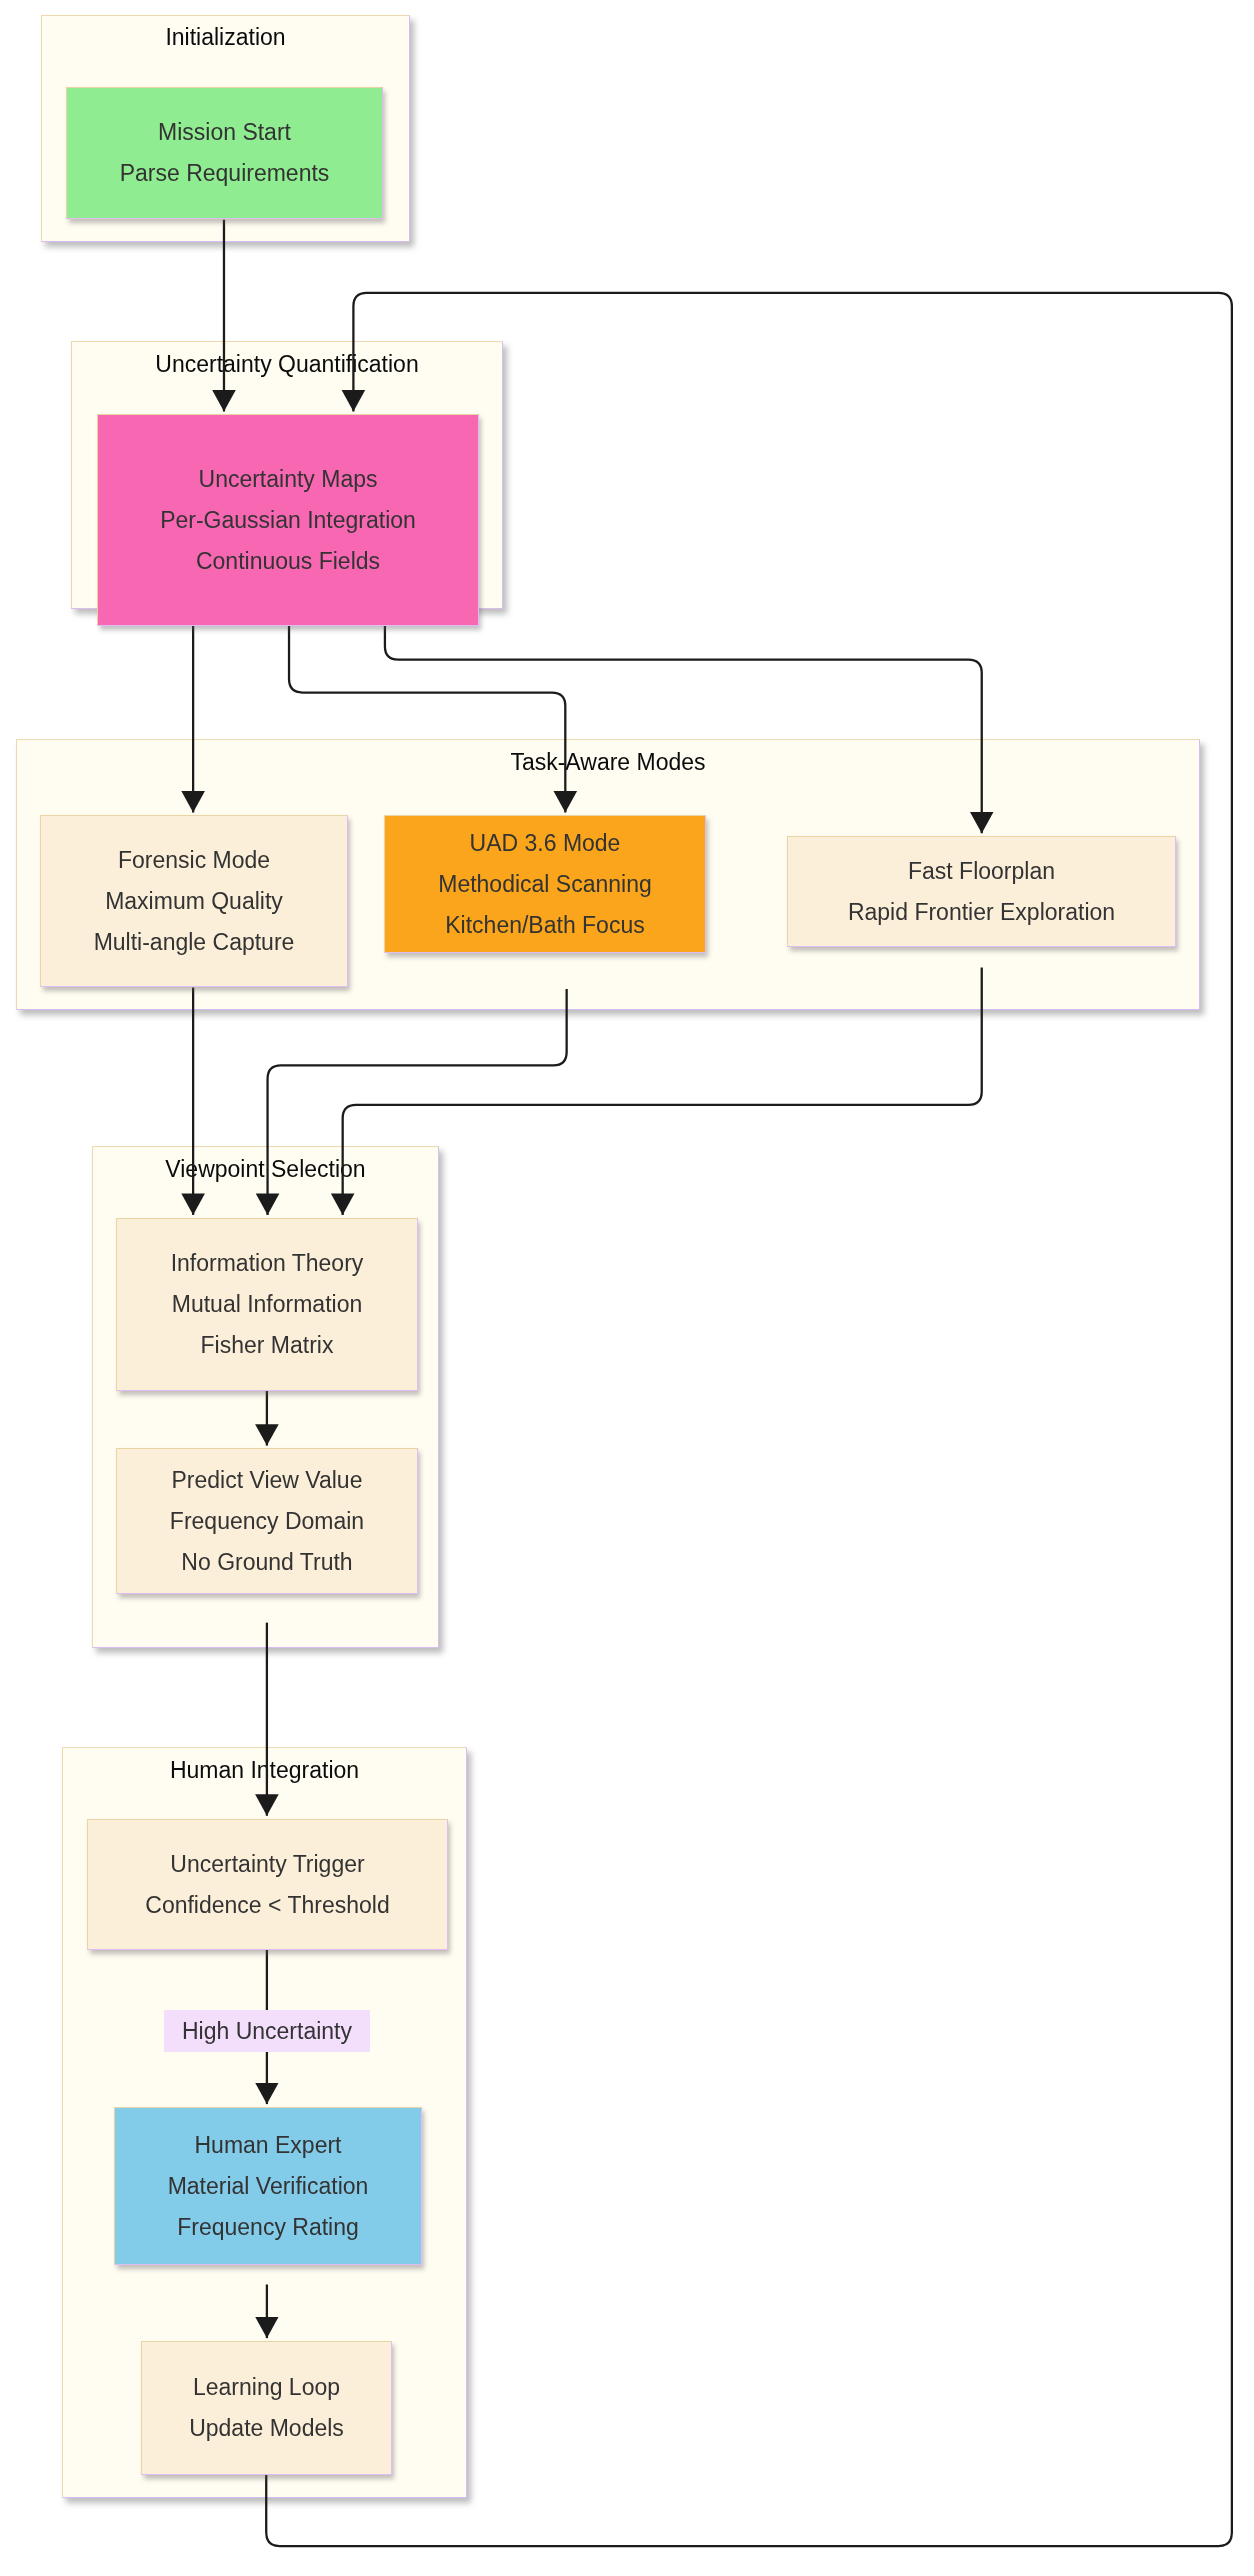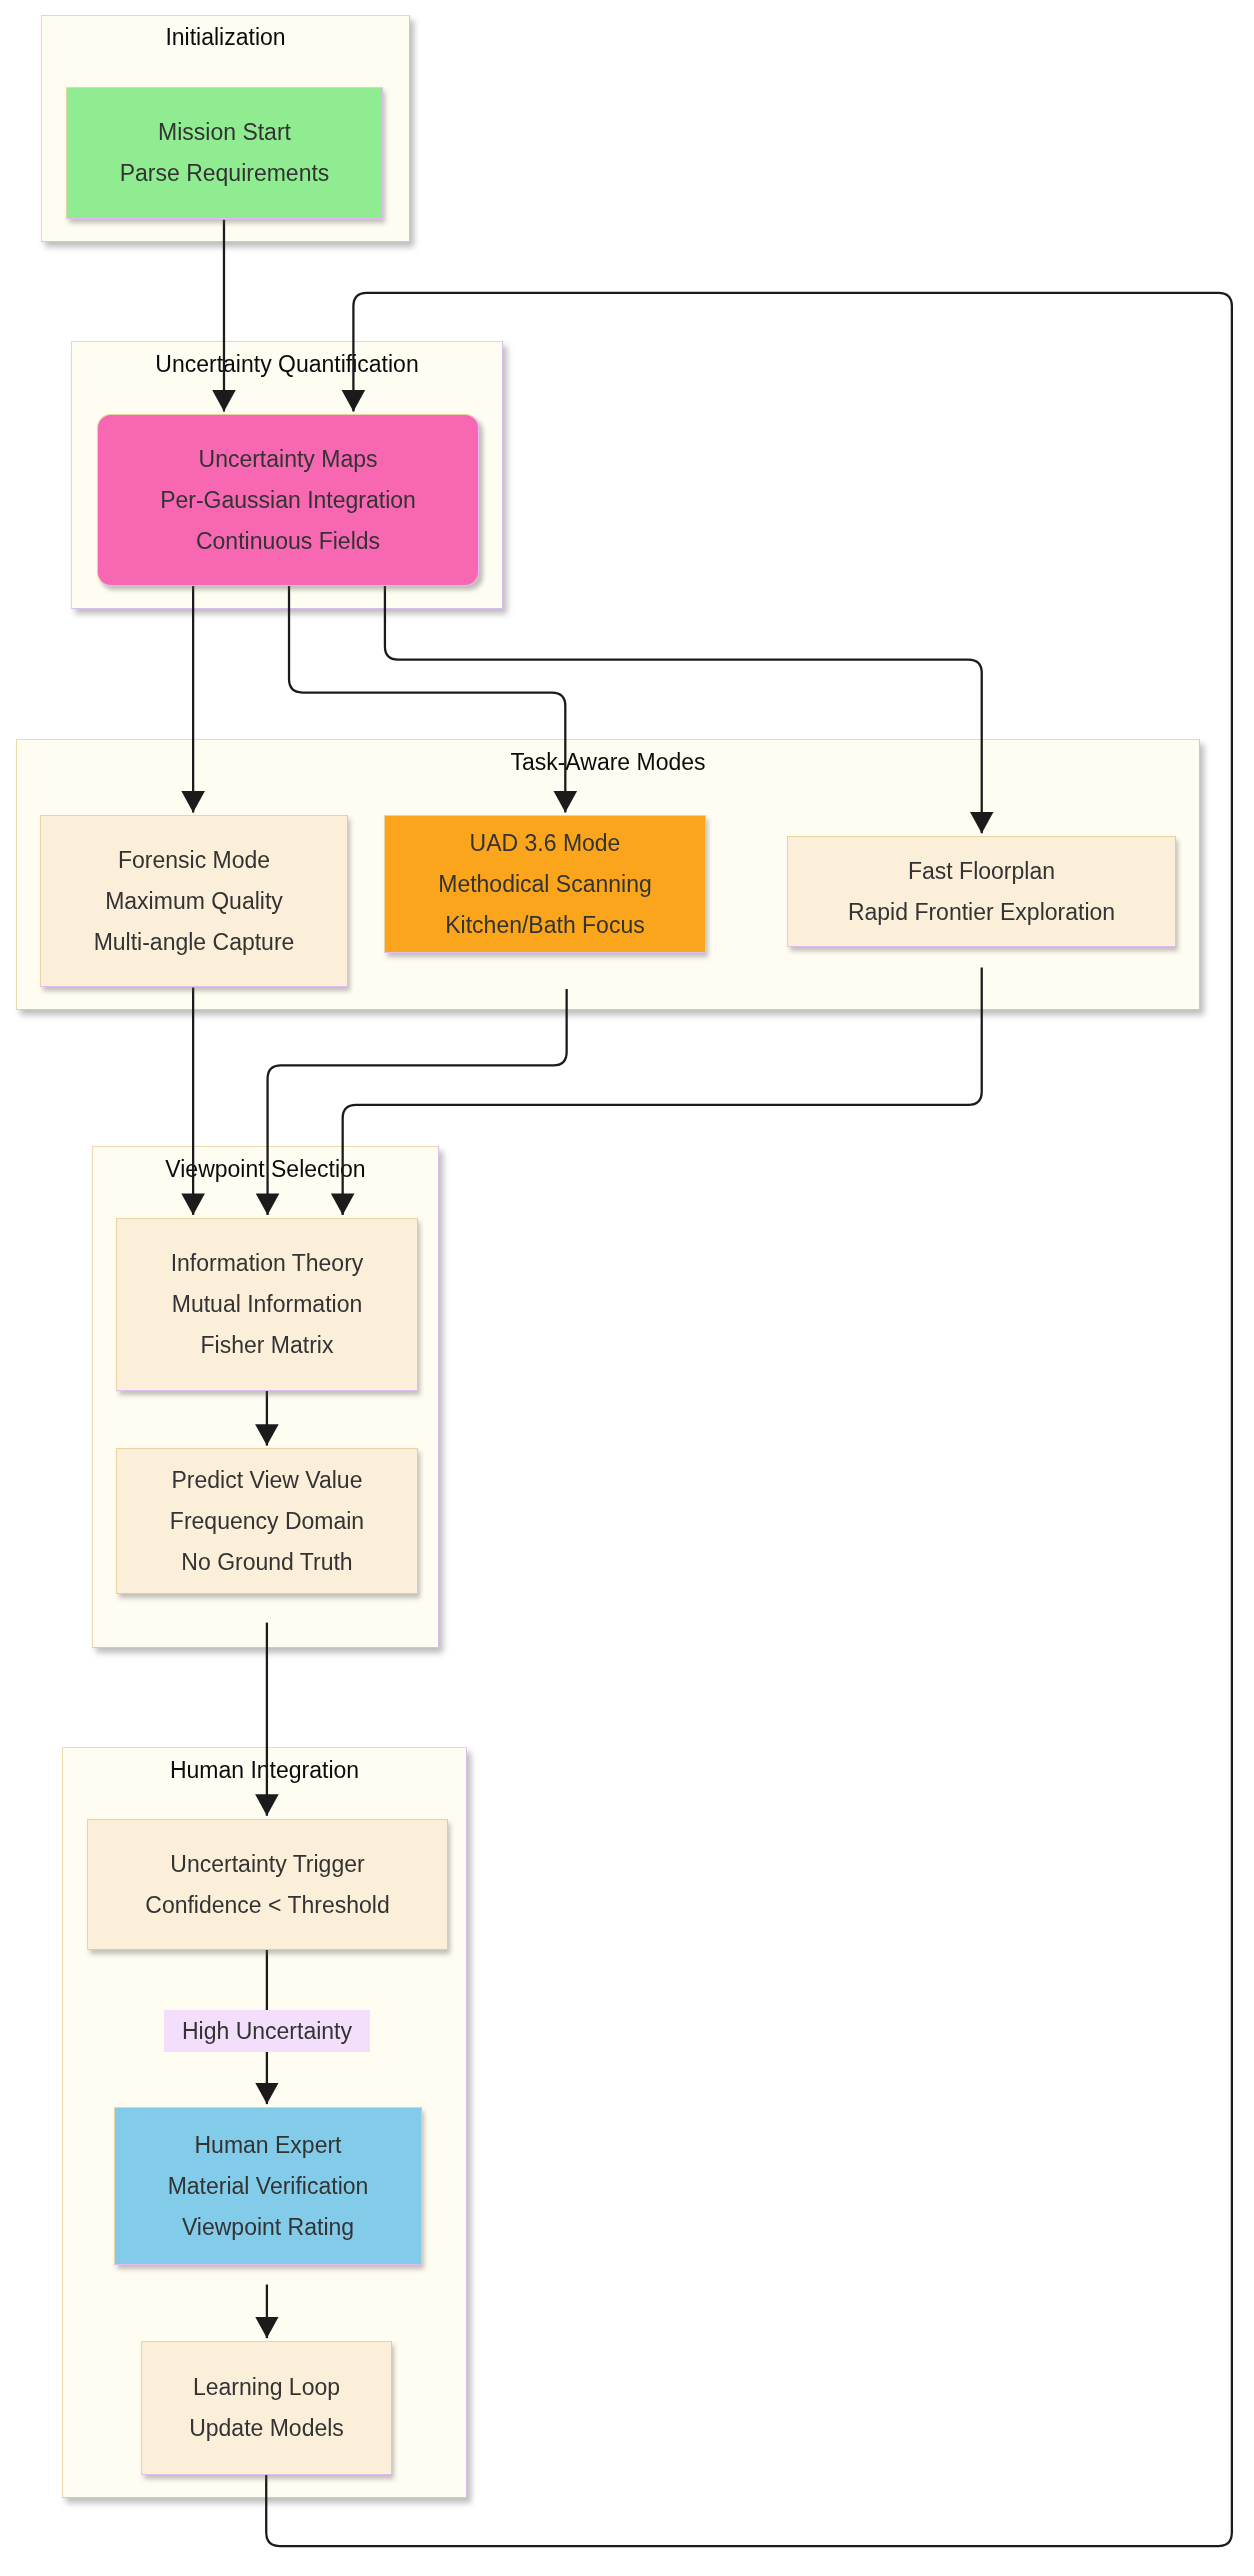--- a/index.html
+++ b/index.html
@@ -54,21 +54,21 @@
 
   
   #sg-init      {left:41px;  top:14.8px;   width:369px;  height:227px;}
   #sg-uq        {left:71px; top:341px;  width:432px;  height:268px;}
   #sg-task      {left:16px;  top:739px; width:1184px; height:271px;}
   #sg-viewpoint {left:92px; top:1146px; width:347px;  height:502px;}
   #sg-human     {left:62px;  top:1747px; width:405px;  height:751px;}
 
   
   #n-mission   {left:66px;   top:87px;  width:317px; height:132px;}
-  #n-maps      {left:97px;  top:414px;  width:382px; height:172px;border-radius:14px;}
+  #n-maps      {left:97px;  top:414px;  width:382px; height:212px;}
   #n-forensic  {left:40px;   top:815px; width:308px; height:172px;}
   #n-uad       {left:384px;  top:815px; width:322px; height:138px;}
   #n-floorplan {left:787px; top:836px; width:389px; height:111px;}
   #n-info      {left:116px;  top:1218px; width:302px; height:173px;}
   #n-predict   {left:116px;  top:1448px; width:302px; height:146px;}
   #n-trigger   {left:87px;  top:1819px; width:361px; height:131px;}
   #n-expert    {left:114px;  top:2107px; width:308px; height:158px;}
   #n-learning  {left:141px;  top:2341px; width:251px; height:134px;}
 
   
@@ -176,21 +176,21 @@
   </div>
 
   <div class="node fill-cream" id="n-trigger">
     <div class="ln">Uncertainty Trigger</div>
     <div class="ln">Confidence &lt; Threshold</div>
   </div>
 
   <div class="node fill-blue" id="n-expert">
     <div class="ln">Human Expert</div>
     <div class="ln">Material Verification</div>
-    <div class="ln">Viewpoint Rating</div>
+    <div class="ln">Frequency Rating</div>
   </div>
 
   <div class="node fill-cream" id="n-learning">
     <div class="ln">Learning Loop</div>
     <div class="ln">Update Models</div>
   </div>
 
   <div id="edge-label-high-uncertainty">High Uncertainty</div>
 
 </div>

